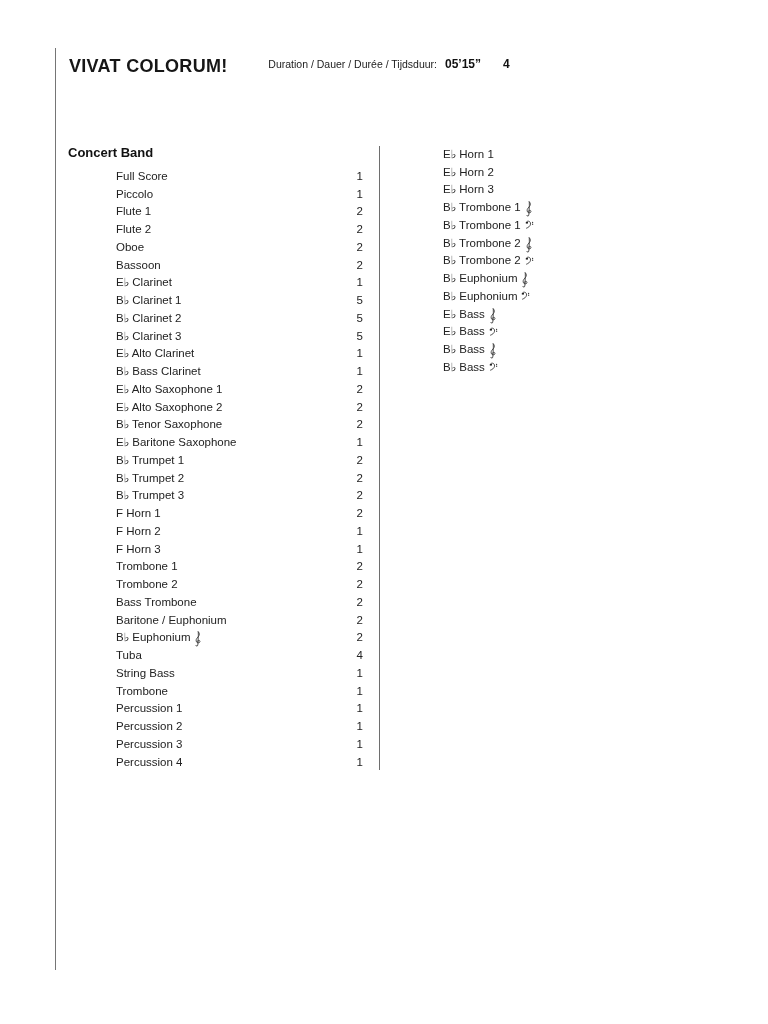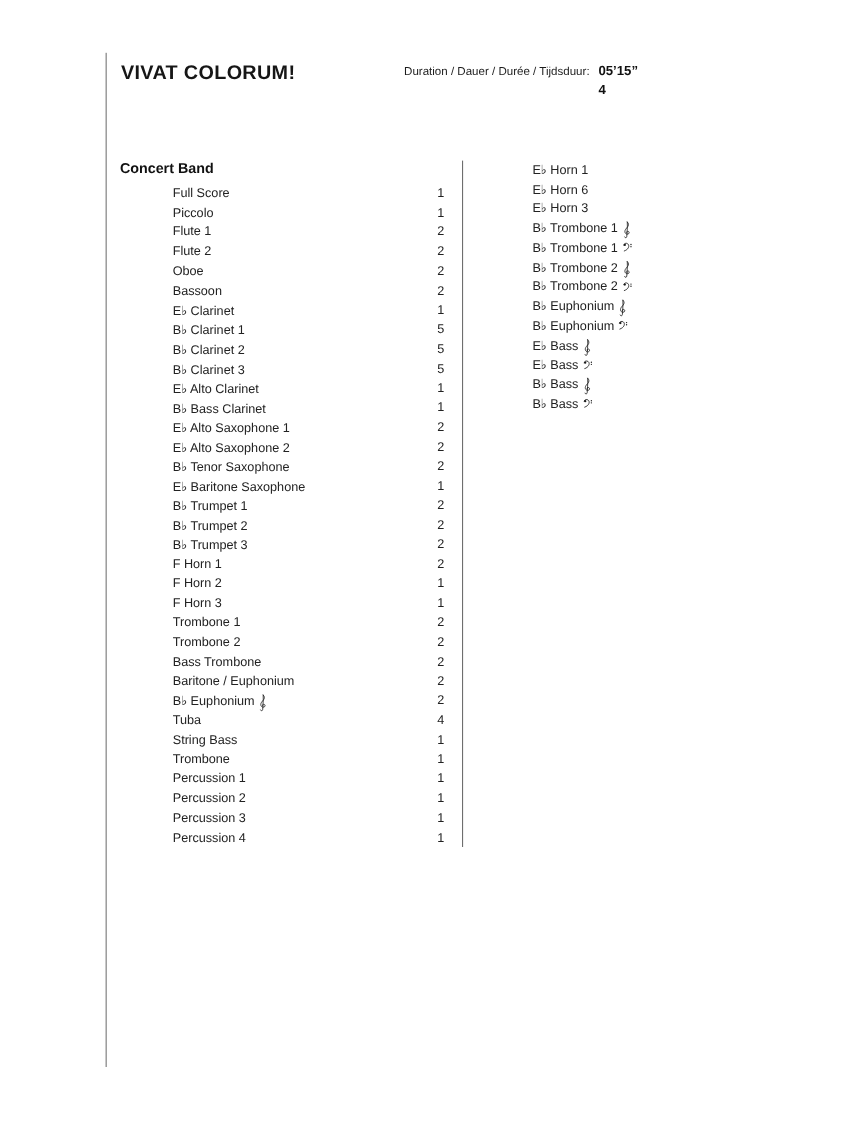--- a/index.html
+++ b/index.html
@@ -1,29 +1,29 @@
 <!DOCTYPE html>
 <html><head>
 <meta charset="utf-8">
 <style>
   html,body{margin:0;padding:0;background:#ffffff;}
   .page{
     position:relative;width:608px;height:1024px;background:#ffffff;overflow:hidden;
-    font-family:"Liberation Sans","DejaVu Sans",sans-serif;color:#1e1e1e;margin-left:41px;
+    font-family:"Liberation Sans","DejaVu Sans",sans-serif;color:#1e1e1e;
   }
   .vline{position:absolute;top:48px;width:1px;height:922px;background:#757575;}
   .vline-left{left:55px;}
   .vline-right{left:712px;}
 
   .title{
     position:absolute;left:69px;top:56px;margin:0;
     font-size:18px;font-weight:700;letter-spacing:.3px;color:#161616;
   }
 
-  .meta{position:absolute;right:58px;top:57px;display:flex;flex-direction:column;gap:3px;}
+  .meta{position:absolute;right:58px;top:57px;display:flex;flex-direction:row;gap:3px;}
   .meta-row{display:flex;align-items:baseline;justify-content:flex-end;}
   .meta-label{font-size:10.5px;color:#1c1c1c;text-align:right;white-space:nowrap;}
   .meta-value{width:47px;margin-left:8px;font-weight:700;font-size:12px;color:#111;}
 
   .col-left{position:absolute;left:68px;top:145px;width:295px;}
   .col-left h2{margin:0 0 7px 0;font-size:13px;font-weight:700;line-height:15px;color:#111;}
 
   .divider{position:absolute;left:379px;top:146px;width:1px;height:624px;background:#6e6e6e;}
 
   .col-right{position:absolute;left:395px;top:145px;width:295px;}
@@ -277,21 +277,21 @@
   <section class="col-right">
     <ul class="part-list" id="right-list">
         <li class="row">
           <span class="iname">
             <span>E♭ Horn 1</span>
           </span>
           <span class="count">2</span>
         </li>
         <li class="row">
           <span class="iname">
-            <span>E♭ Horn 6</span>
+            <span>E♭ Horn 2</span>
           </span>
           <span class="count">1</span>
         </li>
         <li class="row">
           <span class="iname">
             <span>E♭ Horn 3</span>
           </span>
           <span class="count">1</span>
         </li>
         <li class="row">

